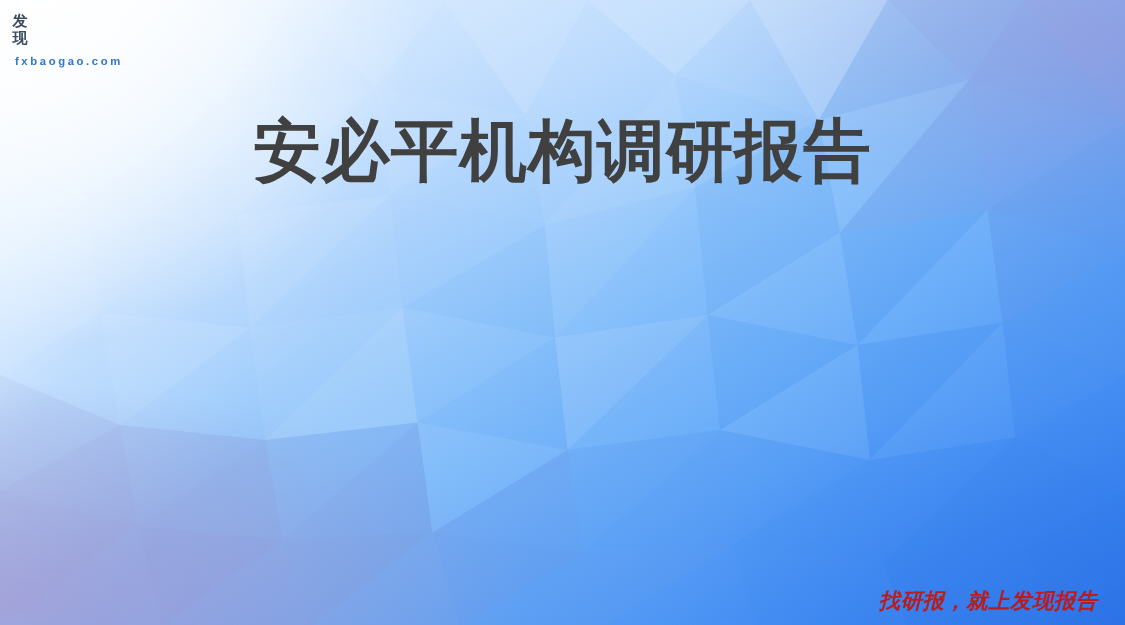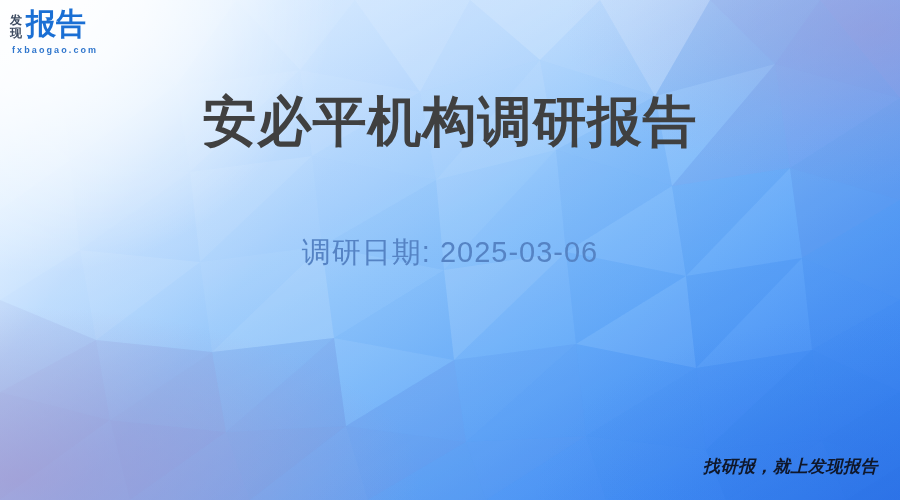--- a/index.html
+++ b/index.html
@@ -121,26 +121,26 @@
     color: #5583c4;
     letter-spacing: 1px;
     z-index: 6;
     font-family: "Liberation Sans", "DejaVu Sans", sans-serif;
   }
 
   
   .footer-slogan {
     position: absolute;
     right: 22px;
-    bottom: 22px;
+    bottom: 8px;
     font-size: 17px;
     line-height: 22px;
     font-weight: 700;
     font-style: italic;
-    color: #0f172a;
+    color: #b91c1c;
     letter-spacing: 0.5px;
     z-index: 7;
     font-family: "Liberation Sans", "DejaVu Sans", sans-serif;
   }
 </style>
 </head>
 <body>
 
 <div id="cover-slide">
 
@@ -265,26 +265,24 @@
   </svg>
 
   <div class="bg-wash"></div>
 
   <div class="logo">
     <div class="logo-row">
       <div class="logo-mark-col">
         <span class="logo-small">发</span>
         <span class="logo-small">现</span>
       </div>
-      <span class="logo-big">报告</span>
     </div>
   </div>
   <div style="position:absolute;left:12px;top:39px;z-index:7;">
     <span class="logo-domain">fxbaogao.com</span>
   </div>
 
   <div class="cover-title">安必平机构调研报告</div>
 
-  <div class="cover-subtitle">调研日期: 2025-03-06</div>
 
   <div class="footer-slogan">找研报，就上发现报告</div>
 
 </div>
 
 </body></html>

